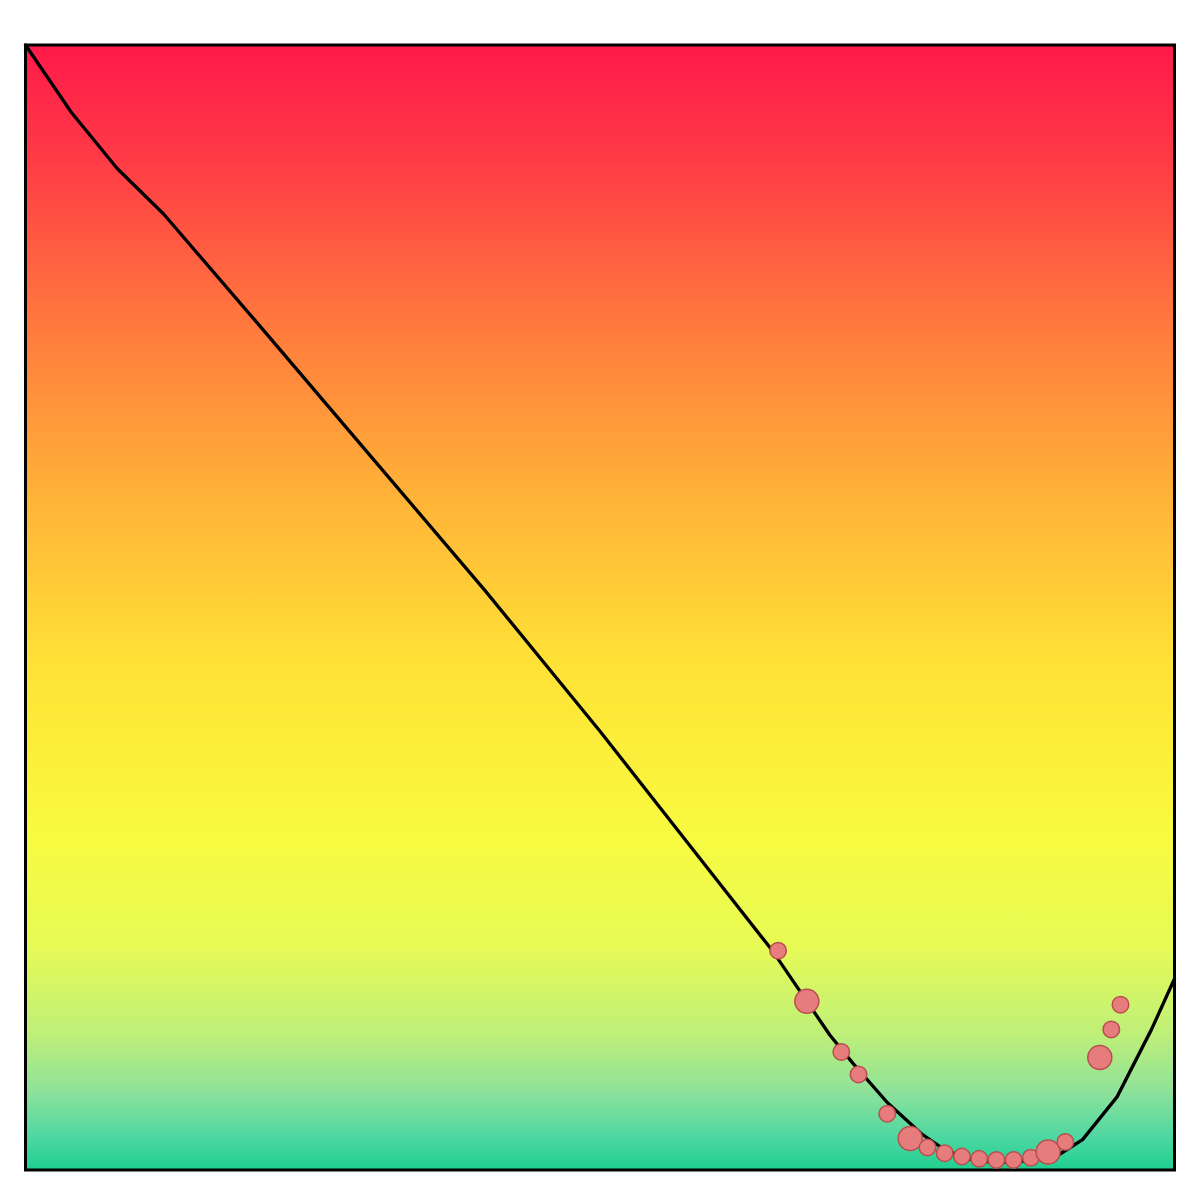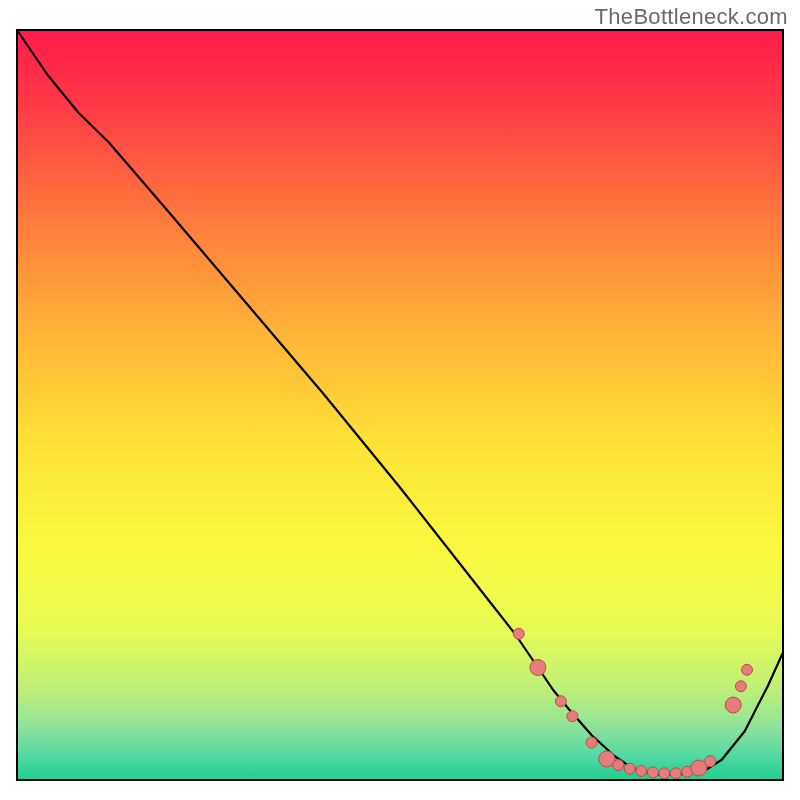--- a/index.html
+++ b/index.html
@@ -77,15 +77,14 @@
         <circle cx="675.76" cy="773.25" r="5.5" fill="#e77c7c" stroke="#b94e4e" stroke-width="1"></circle>
         <circle cx="687.25" cy="771.75" r="5.5" fill="#e77c7c" stroke="#b94e4e" stroke-width="1"></circle>
         <circle cx="698.74" cy="768.00" r="8" fill="#e77c7c" stroke="#b94e4e" stroke-width="1"></circle>
         <circle cx="710.23" cy="761.25" r="5.5" fill="#e77c7c" stroke="#b94e4e" stroke-width="1"></circle>
         <circle cx="733.21" cy="705.00" r="8" fill="#e77c7c" stroke="#b94e4e" stroke-width="1"></circle>
         <circle cx="740.87" cy="686.25" r="5.5" fill="#e77c7c" stroke="#b94e4e" stroke-width="1"></circle>
         <circle cx="747.00" cy="669.75" r="5.5" fill="#e77c7c" stroke="#b94e4e" stroke-width="1"></circle>
       </g>
   </svg>
 
-  <div class="watermark">TheBottleneck.com</div>
 
 </div>
 
 </body></html>

